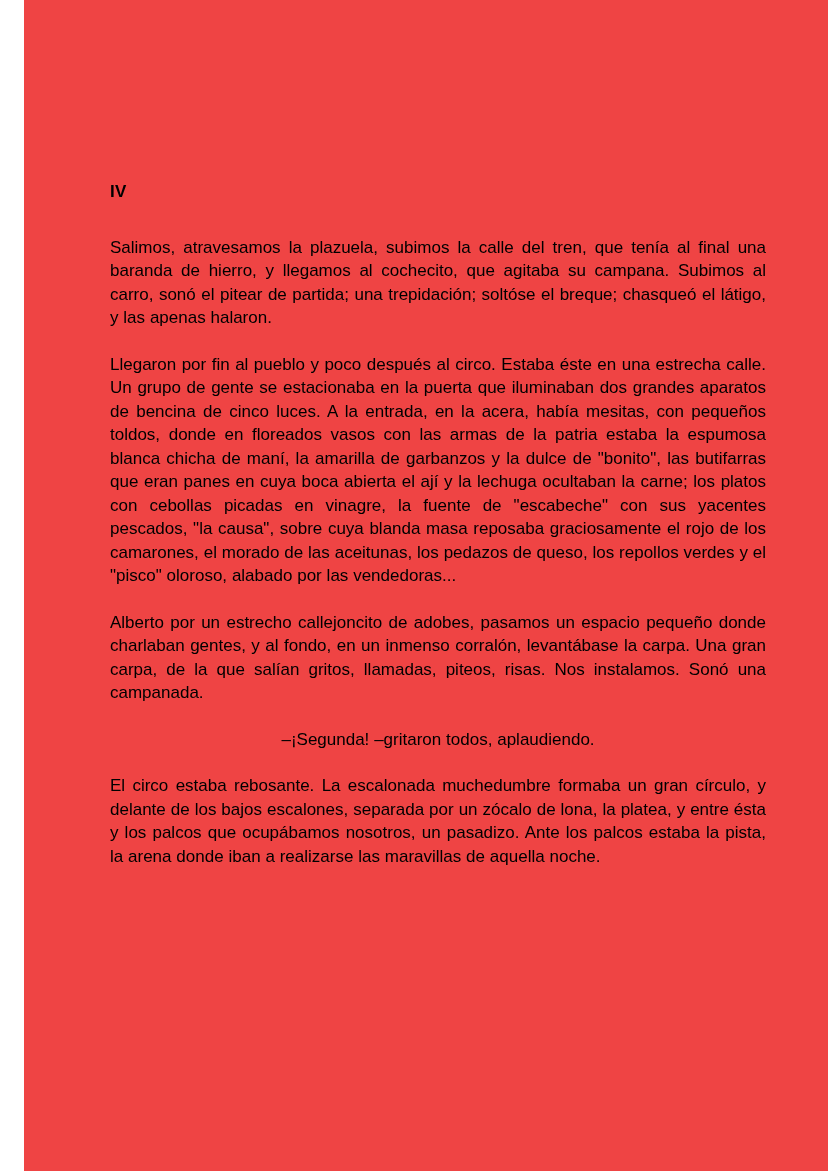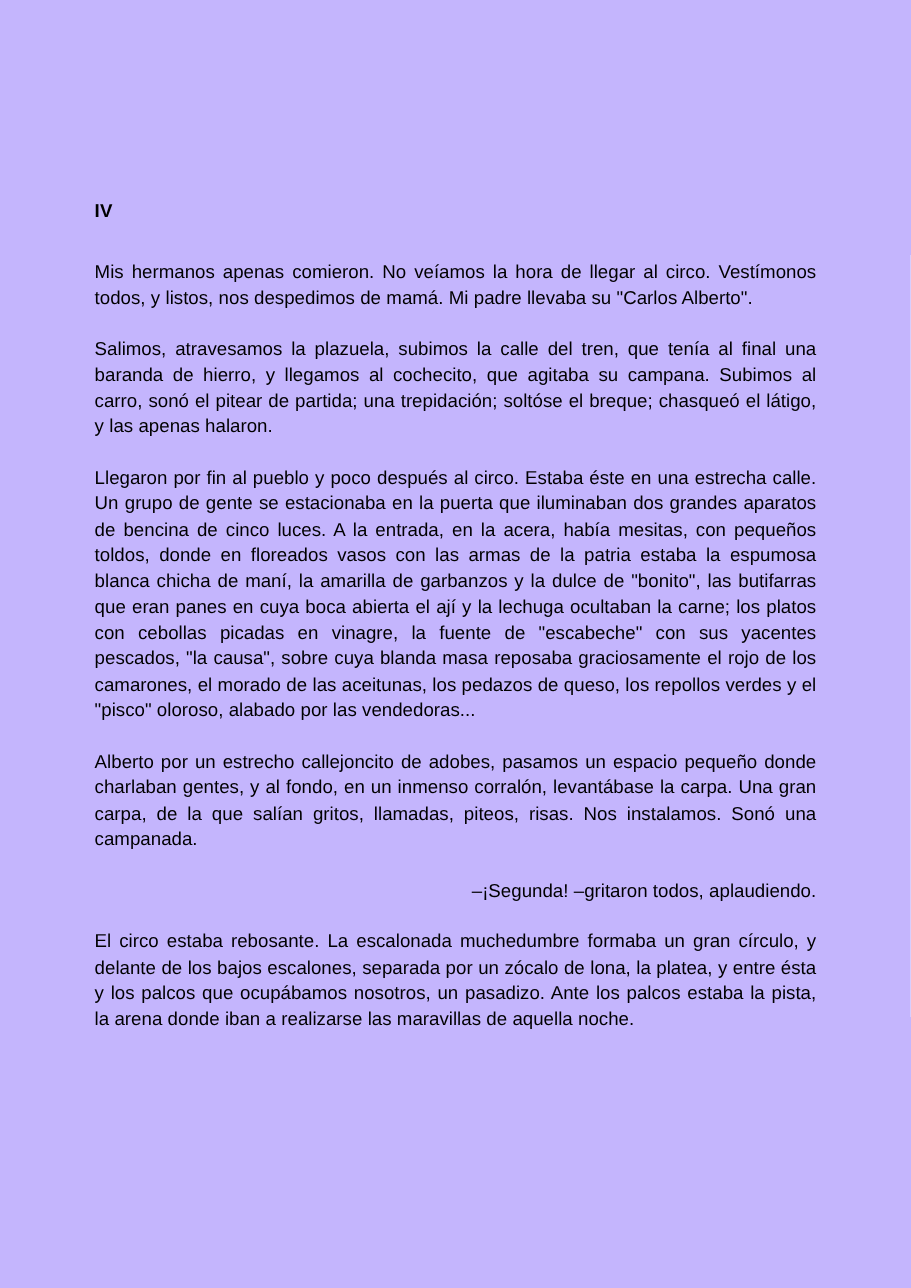--- a/index.html
+++ b/index.html
@@ -12,21 +12,22 @@
     width: 828px;
     height: 1171px;
     position: relative;
     font-family: "Liberation Sans", sans-serif;
     color: #000000;
     -webkit-font-smoothing: antialiased;
   }
   .page {
     position: absolute;
     inset: 0;
-    background: #c4b5fd;
+    background: #ef4444;
+    margin-left: 24px;
   }
   .content {
     position: absolute;
     left: 86px;
     top: 180px;
     width: 656px;
   }
   .chapter-heading {
     font-size: 17px;
     font-weight: bold;
@@ -40,41 +41,40 @@
     text-align: justify;
     text-justify: inter-word;
     margin: 0 0 23px 0;
     word-spacing: 0.1px;
     hyphens: none;
   }
   .para:last-of-type {
     margin-bottom: 0;
   }
   .para.no-justify {
-    text-align: right;
+    text-align: center;
   }
   .page-number {
     position: absolute;
     left: 0;
     right: 0;
     top: 1097px;
     text-align: center;
     font-size: 17px;
     line-height: 23.5px;
   }
 </style>
 </head>
 <body>
 
 <div class="page">
   <div class="content">
 
     <h1 class="chapter-heading">IV</h1>
 
-    <p class="para">Mis hermanos apenas comieron. No veíamos la hora de llegar al circo. Vestímonos todos, y listos, nos despedimos de mamá. Mi padre llevaba su "Carlos Alberto".</p>
 
     <p class="para">Salimos, atravesamos la plazuela, subimos la calle del tren, que tenía al final una baranda de hierro, y llegamos al cochecito, que agitaba su campana. Subimos al carro, sonó el pitear de partida; una trepidación; soltóse el breque; chasqueó el látigo, y las apenas halaron.</p>
 
     <p class="para">Llegaron por fin al pueblo y poco después al circo. Estaba éste en una estrecha calle. Un grupo de gente se estacionaba en la puerta que iluminaban dos grandes aparatos de bencina de cinco luces. A la entrada, en la acera, había mesitas, con pequeños toldos, donde en floreados vasos con las armas de la patria estaba la espumosa blanca chicha de maní, la amarilla de garbanzos y la dulce de "bonito", las butifarras que eran panes en cuya boca abierta el ají y la lechuga ocultaban la carne; los platos con cebollas picadas en vinagre, la fuente de "escabeche" con sus yacentes pescados, "la causa", sobre cuya blanda masa reposaba graciosamente el rojo de los camarones, el morado de las aceitunas, los pedazos de queso, los repollos verdes y el "pisco" oloroso, alabado por las vendedoras...</p>
 
     <p class="para">Alberto por un estrecho callejoncito de adobes, pasamos un espacio pequeño donde charlaban gentes, y al fondo, en un inmenso corralón, levantábase la carpa. Una gran carpa, de la que salían gritos, llamadas, piteos, risas. Nos instalamos. Sonó una campanada.</p>
 
     <p class="para no-justify">–¡Segunda! –gritaron todos, aplaudiendo.</p>
 
     <p class="para">El circo estaba rebosante. La escalonada muchedumbre formaba un gran círculo, y delante de los bajos escalones, separada por un zócalo de lona, la platea, y entre ésta y los palcos que ocupábamos nosotros, un pasadizo. Ante los palcos estaba la pista, la arena donde iban a realizarse las maravillas de aquella noche.</p>

